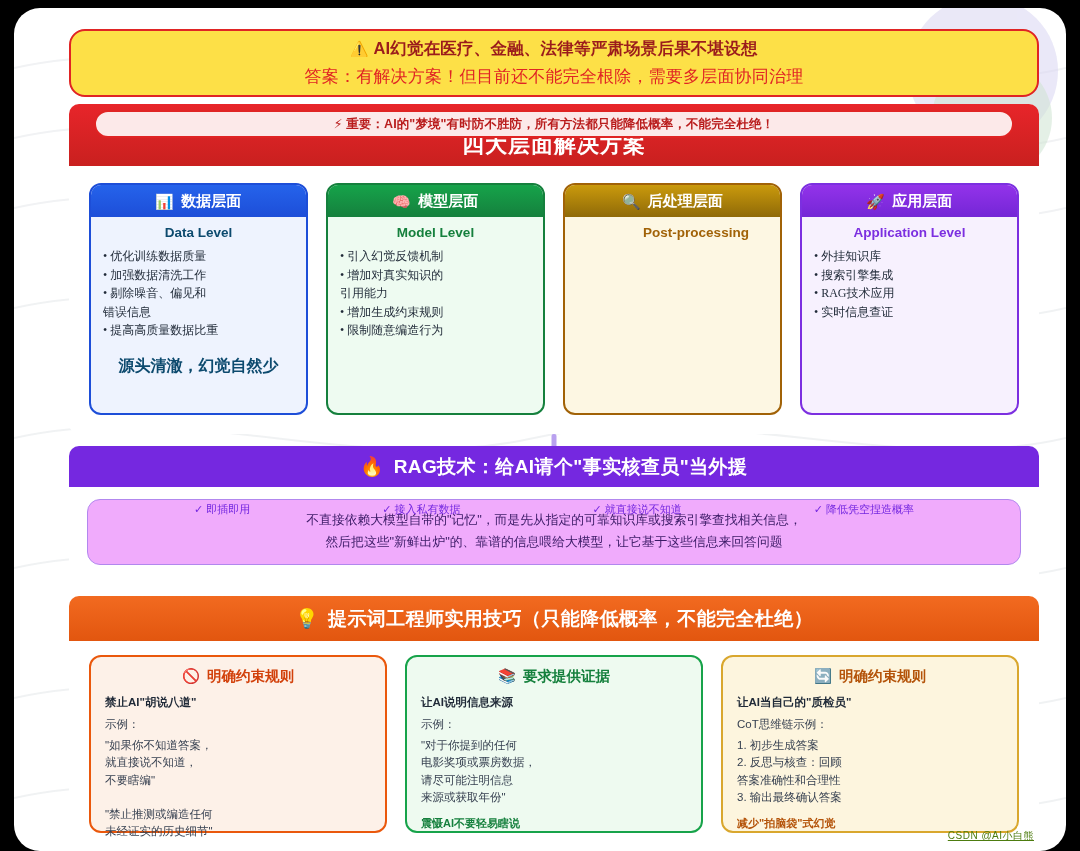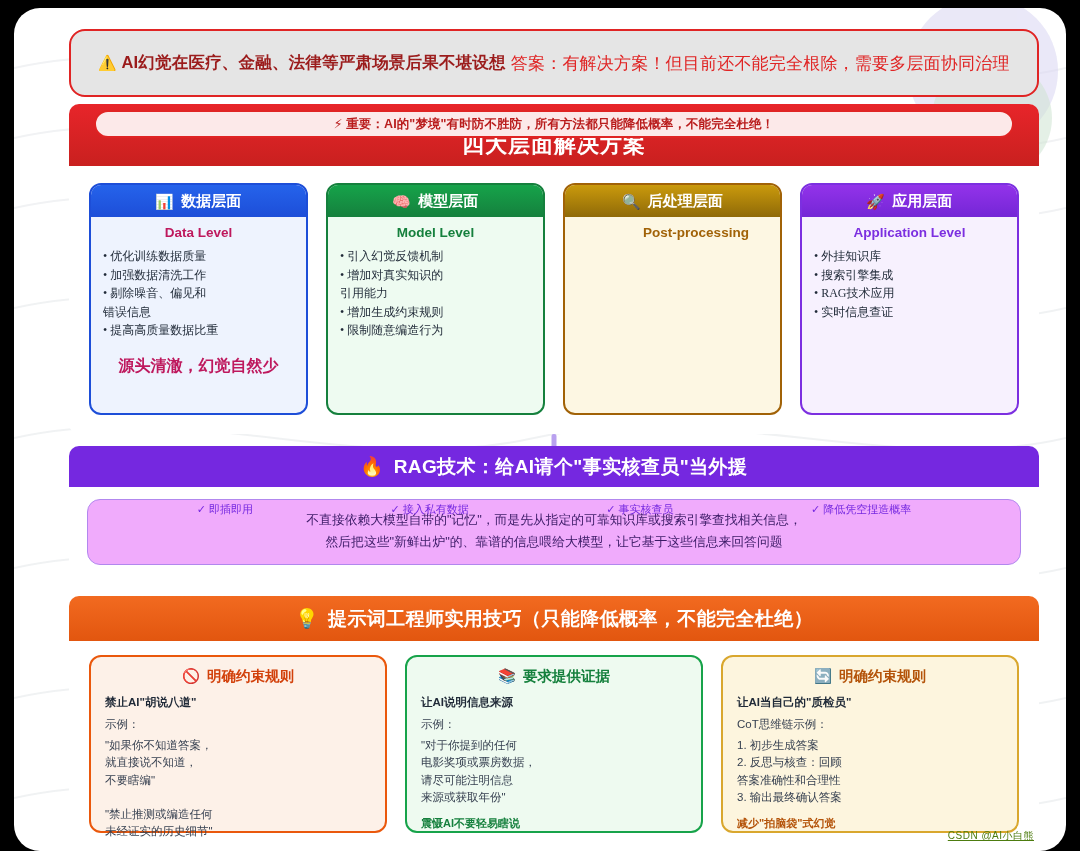--- a/index.html
+++ b/index.html
@@ -58,25 +58,25 @@
     height: 835px;
   }
 
   
   .alert-box {
     position: absolute;
     left: 13px;
     top: 13px;
     width: 970px;
     height: 68px;
-    background: #e5e5e5;
+    background: #fde047;
     border: 2.5px solid #e02424;
     border-radius: 16px;
     display: flex;
-    flex-direction: row;
+    flex-direction: column;
     align-items: center;
     justify-content: center;
     gap: 5px;
   }
   .alert-line1 {
     font-size: 16.5px;
     font-weight: bold;
     color: #9b1c1c;
     letter-spacing: .2px;
   }
@@ -178,21 +178,21 @@
   .lvl-foot {
     text-align: center;
     font-size: 16px;
     font-weight: bold;
     padding: 14px 6px 0 6px;
   }
 
   
   .c-blue { border-color: #1d4ed8; background: #eef3fe; }
   .c-blue .lvl-head { background: linear-gradient(180deg,#2563eb 0%,#1d4ed8 100%); }
-  .c-blue .lvl-sub, .c-blue .lvl-foot { color: #be185d; }
+  .c-blue .lvl-sub, .c-blue .lvl-foot { color: #0c4a6e; }
   
   .c-green { border-color: #15803d; background: #eefbf1; }
   .c-green .lvl-head { background: linear-gradient(180deg,#16a34a 0%,#15803d 100%); }
   .c-green .lvl-sub { color: #15803d; }
   
   .c-gold { border-color: #a16207; background: #fdf7e3; }
   .c-gold .lvl-head { background: linear-gradient(180deg,#ca9a0c 0%,#8f6a08 100%); }
   .c-gold .lvl-sub { color: #a16207; margin-left: 47px; }
   
   .c-purple { border-color: #7c2fe0; background: #f7f1fe; }
@@ -450,21 +450,21 @@
       <div class="rag-section">
         <div class="rag-banner">
           <span class="ico">🔥</span>
           <span>RAG技术：给AI请个"事实核查员"当外援</span>
         </div>
         <div class="rag-body-wrap">
           <div class="rag-box">
             <div class="rag-checks">
               <span>✓ 即插即用</span>
               <span>✓ 接入私有数据</span>
-              <span>✓ 事实核查员</span>
+              <span>✓ 就直接说不知道</span>
               <span>✓ 降低凭空捏造概率</span>
             </div>
             <div class="rag-para">
               <div>不直接依赖大模型自带的"记忆"，而是先从指定的可靠知识库或搜索引擎查找相关信息，</div>
               <div>然后把这些"新鲜出炉"的、靠谱的信息喂给大模型，让它基于这些信息来回答问题</div>
             </div>
           </div>
         </div>
       </div>
 

